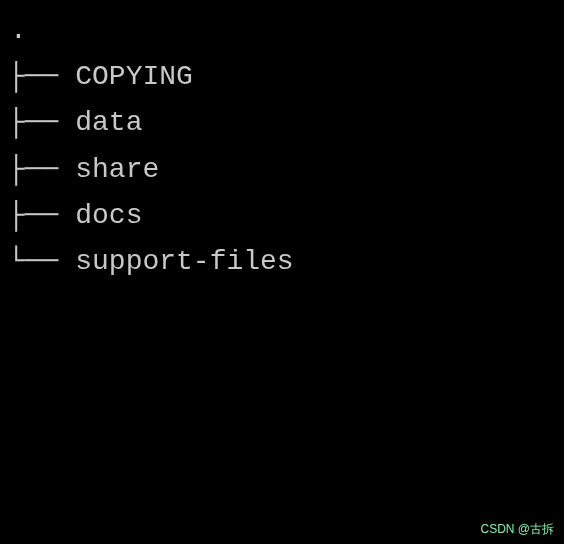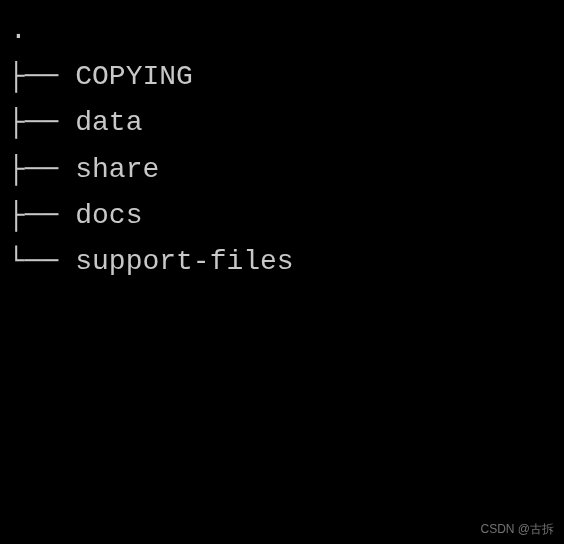--- a/index.html
+++ b/index.html
@@ -33,21 +33,21 @@
       color: #c8c8c8;
     }
     .entry-name {
       color: #c8c8c8;
     }
     .watermark {
       position: absolute;
       bottom: 6px;
       right: 10px;
       font-size: 12px;
-      color: #737373;
+      color: #86efac;
       font-family: Arial, sans-serif;
     }
   </style>
 </head>
 <body>
 
 <div class="tree-root">
   <div class="root-dot">.</div>
   <div id="tree-entries">
       <div class="tree-line"><span class="branch">├── </span><span class="entry-name">COPYING</span></div>

